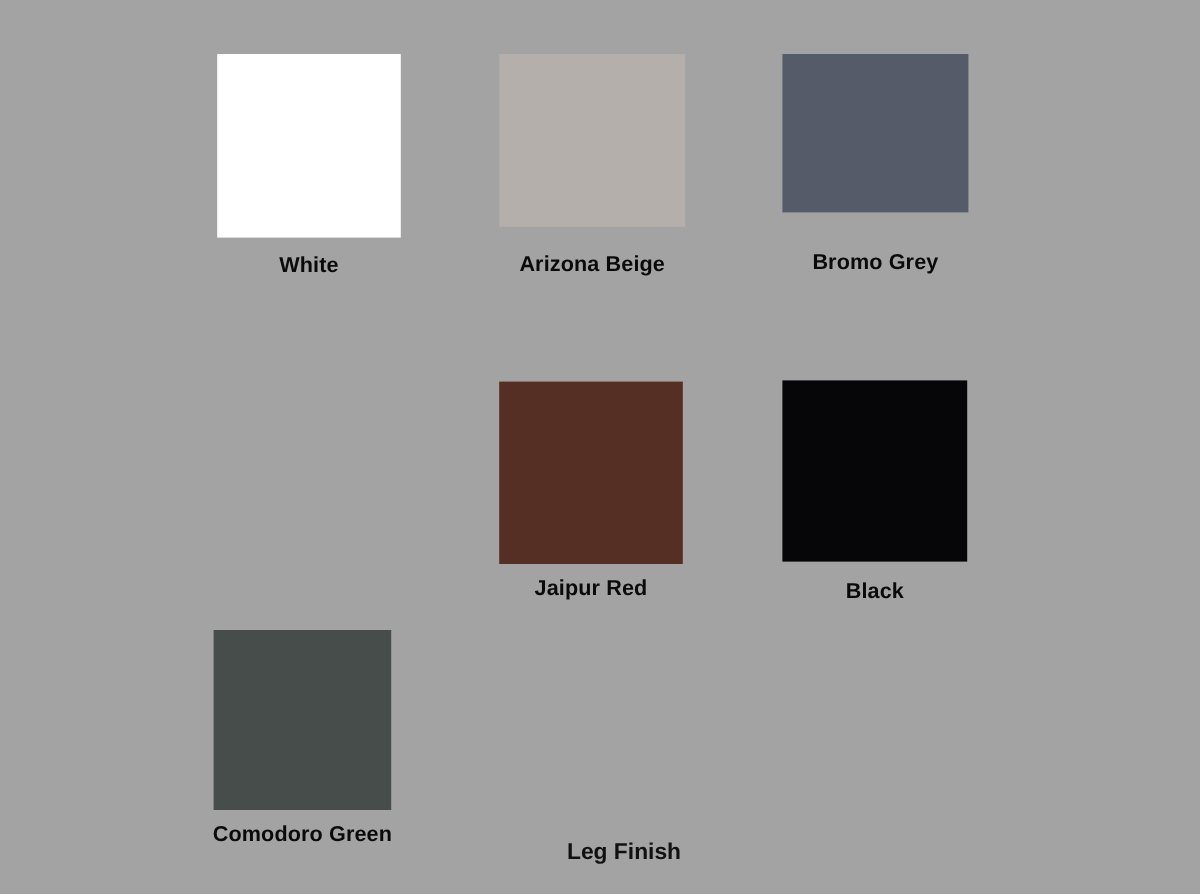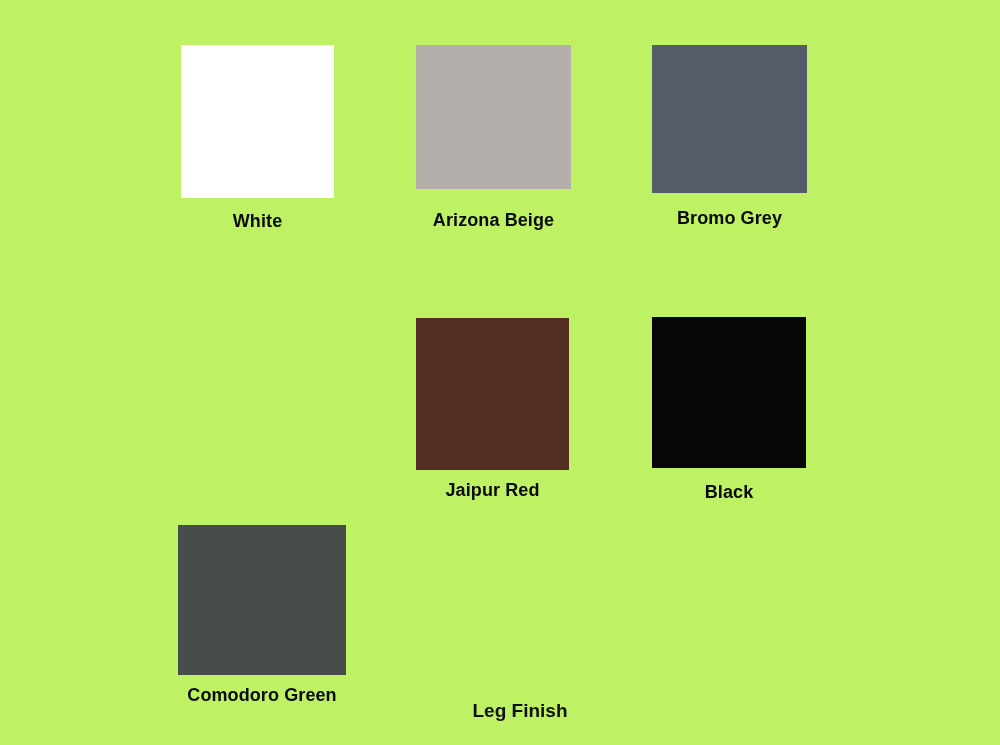--- a/index.html
+++ b/index.html
@@ -37,49 +37,49 @@
     font-weight: bold;
     color: #0a0a0a;
     letter-spacing: 0.1px;
     line-height: 1;
   }
   
   #opt-white       { left: 181px; top: 45px;  width: 153px; height: 153px; }
   #opt-white .swatch-label       { top: 167px; }
   #opt-arizona-beige { left: 416px; top: 45px;  width: 155px; height: 144px; }
   #opt-arizona-beige .swatch-label { top: 166px; }
-  #opt-bromo-grey  { left: 652px; top: 45px;  width: 155px; height: 148px; border-radius: 24px; }
+  #opt-bromo-grey  { left: 652px; top: 45px;  width: 155px; height: 132px; border-radius: 24px; }
   #opt-bromo-grey .swatch-label  { top: 164px; }
 
   #opt-night-blue  { left: 180px; top: 318px; width: 154px; height: 151px; }
   #opt-night-blue .swatch-label  { top: 165px; }
   #opt-jaipur-red  { left: 416px; top: 318px; width: 153px; height: 152px; }
   #opt-jaipur-red .swatch-label  { top: 163px; }
   #opt-black       { left: 652px; top: 317px; width: 154px; height: 151px; }
   #opt-black .swatch-label       { top: 166px; }
 
-  #opt-comodoro-green { left: 178px; top: 525px; width: 168px; height: 150px; }
+  #opt-comodoro-green { left: 178px; top: 525px; width: 148px; height: 150px; }
   #opt-comodoro-green .swatch-label { top: 161px; }
 
   #group-caption {
     position: absolute;
     left: 520px;
     top: 701px;
     transform: translateX(-50%);
     font-size: 19px;
     font-weight: bold;
     color: #111111;
     white-space: nowrap;
     line-height: 1;
   }
 </style>
 </head>
 <body style="background: rgb(241, 241, 241);">
 
-<div id="swatch-board" style="background: #bef264;">
+<div id="swatch-board" style="background: #a3a3a3;">
 
   <div class="swatch-option" id="opt-white">
     <span class="swatch-chip" style="background: rgb(255, 255, 255);"></span>
     <span class="swatch-label" style="color: rgb(10, 10, 10);">White</span>
   </div>
 
   <div class="swatch-option" id="opt-arizona-beige">
     <span class="swatch-chip" style="background: rgb(180, 175, 171);"></span>
     <span class="swatch-label" style="color: rgb(10, 10, 10);">Arizona Beige</span>
   </div>

